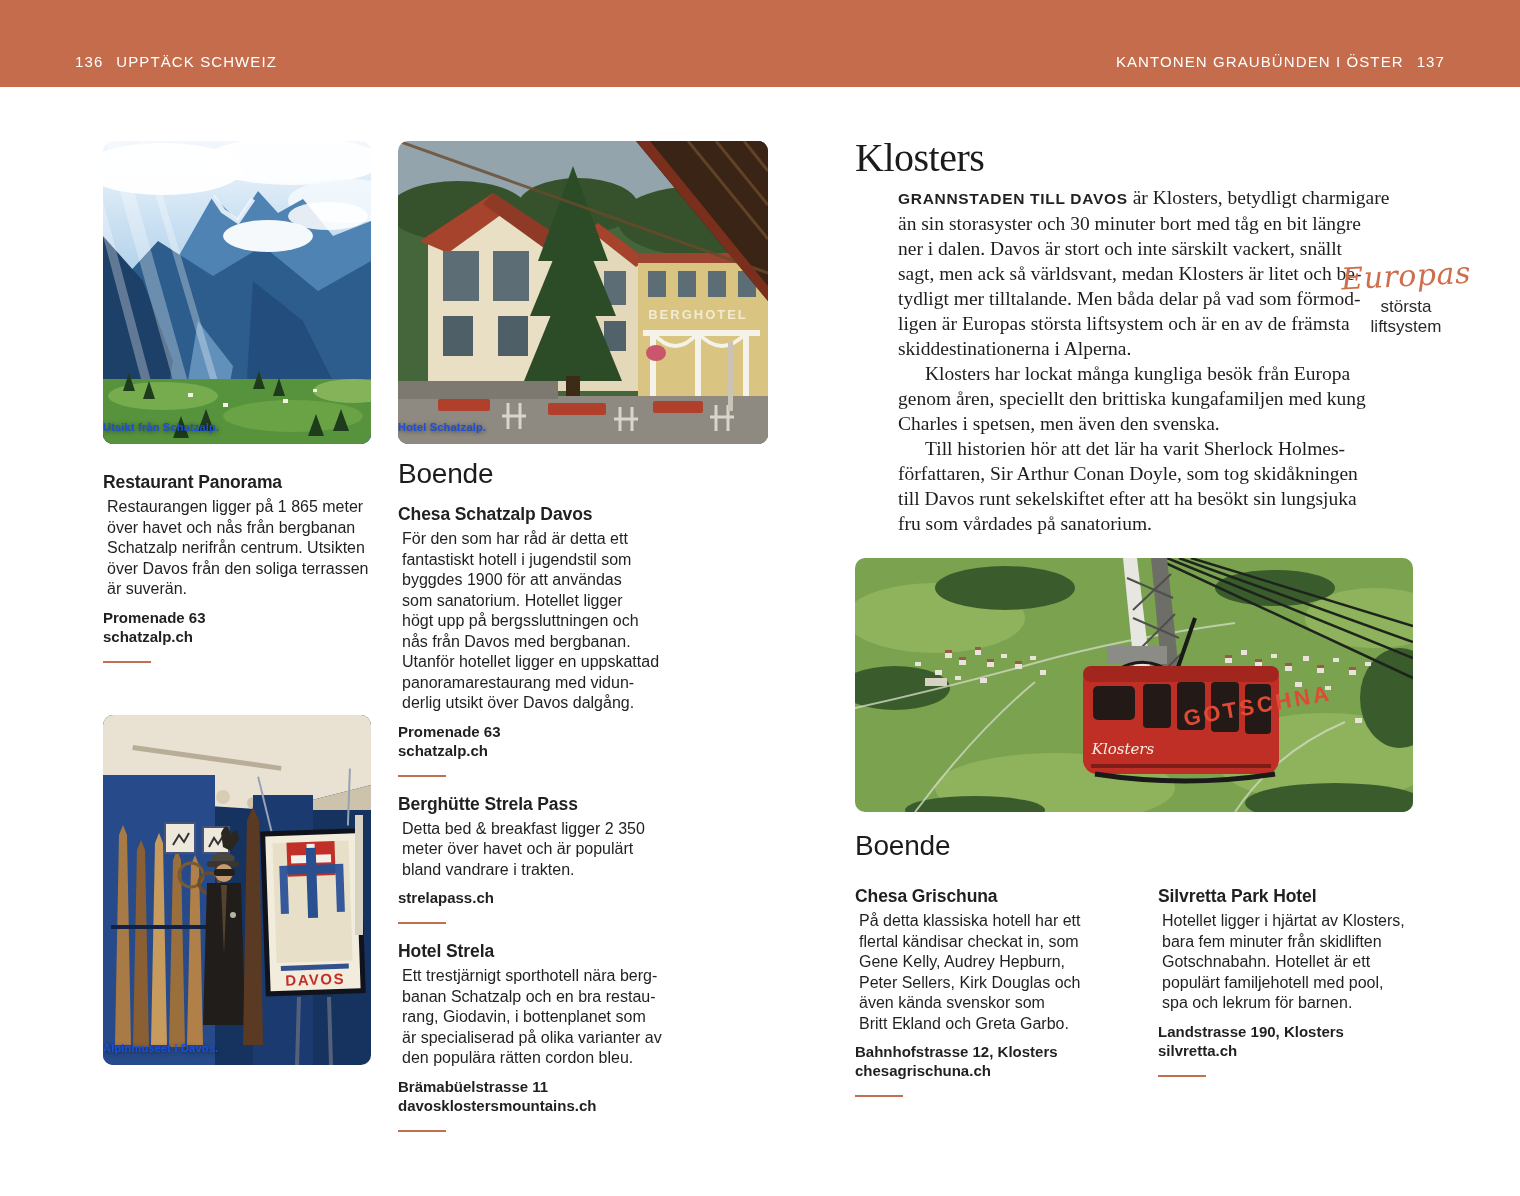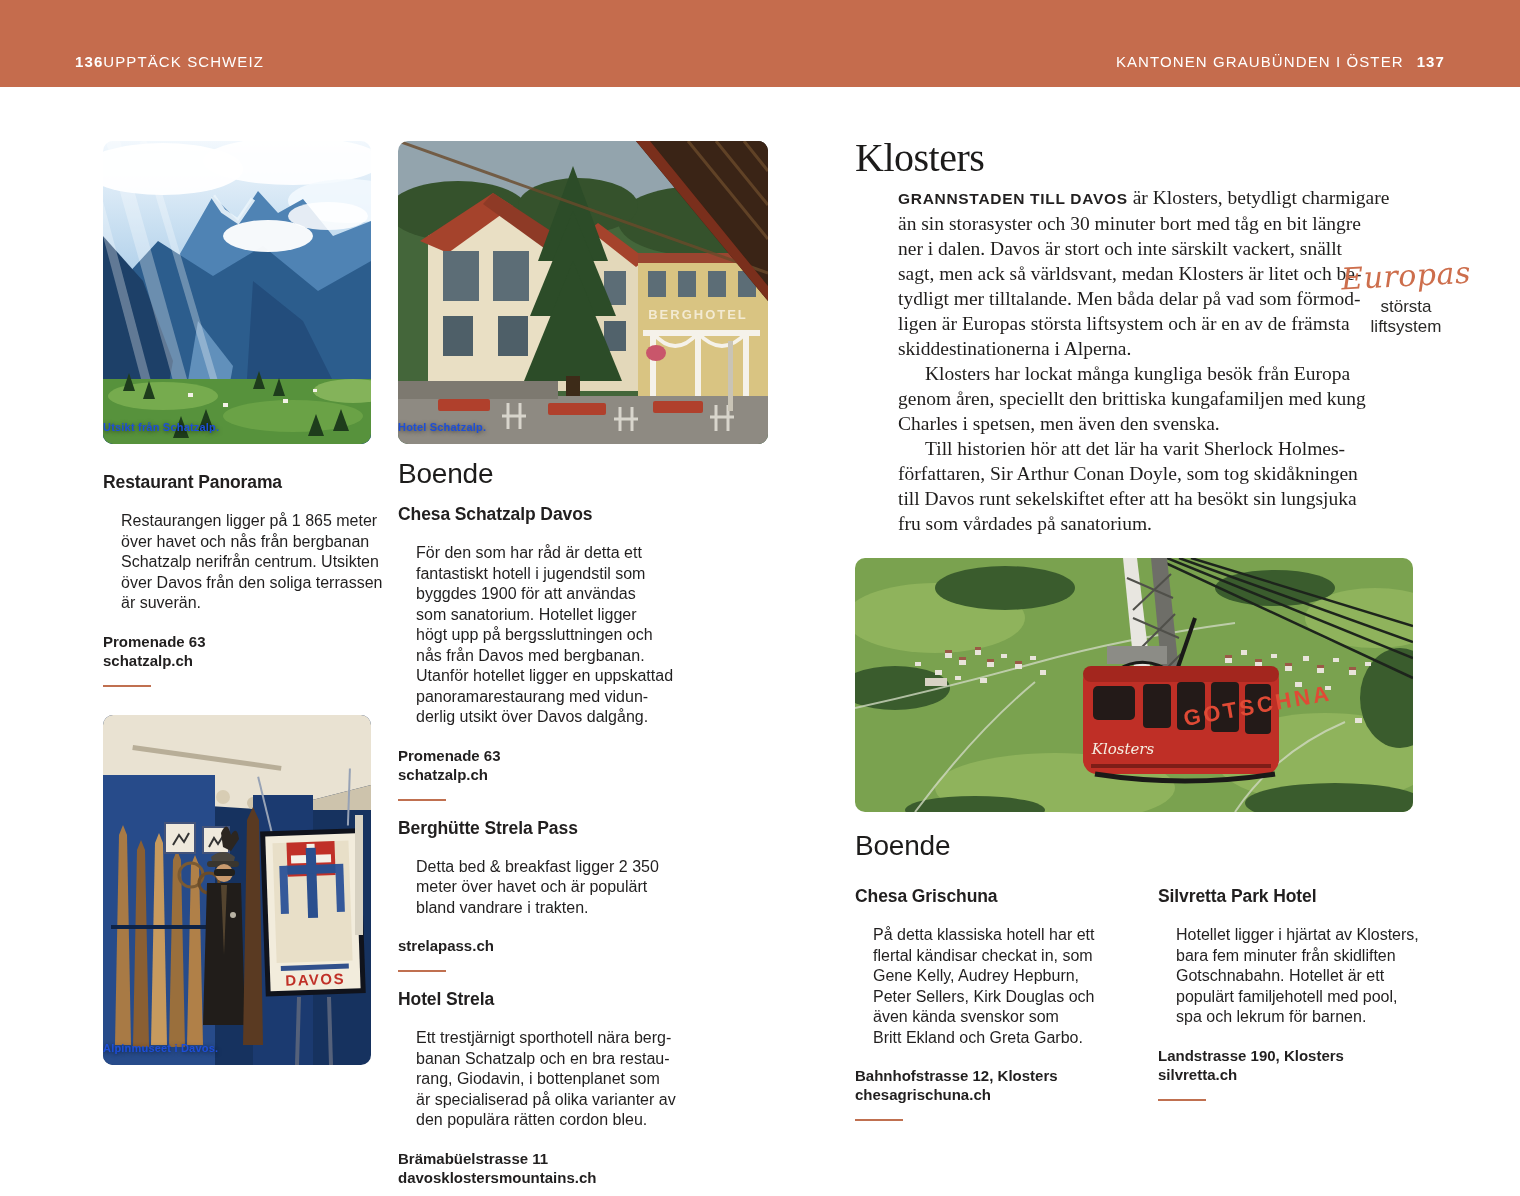--- a/index.html
+++ b/index.html
@@ -8,22 +8,22 @@
     font-family:"Liberation Sans",sans-serif;color:#211f1f;overflow:hidden;
     border-bottom:1px solid #dcdcda;
   }
   
   .topbar{
     position:absolute;left:0;top:0;width:1520px;height:87px;background:#c56c4d;
     display:flex;justify-content:space-between;align-items:flex-end;
     box-sizing:border-box;padding:0 75px 17px 75px;color:#fff;
     font-size:15px;letter-spacing:1.1px;
   }
-  .topbar .num{font-weight:700;}
-  .topbar .ttl{font-weight:400;}
+  .topbar .num{font-weight:400;}
+  .topbar .ttl{font-weight:400;margin-left:13px;}
   .topbar-right .ttl{margin-left:0;margin-right:13px;}
   
   figure{margin:0;position:absolute;overflow:hidden;border-radius:10px;}
   figure svg{display:block;}
   figcaption{
     position:absolute;left:0;bottom:11px;color:#1d4ed8;font-weight:700;
     font-size:11px;letter-spacing:.2px;text-shadow:0 1px 4px rgba(0,0,0,.55);
   }
   .photo1{left:103px;top:141px;width:268px;height:303px;}
   .photo2{left:398px;top:141px;width:370px;height:303px;}
@@ -34,21 +34,21 @@
   .sec-mat{left:103px;top:458px;width:300px;}
   .sec-boende-left{left:398px;top:458px;width:340px;}
   .sec-boende-right{left:855px;top:830px;width:600px;}
   h2{
     font-size:28px;font-weight:400;margin:0 0 10px 0;color:#1d1c1b;
     letter-spacing:-.2px;
   }
   .entry{margin-top:17px;}
   .entry:first-of-type{margin-top:14px;}
   .entry h3{font-size:17.5px;font-weight:700;margin:0 0 4px 0;letter-spacing:-.1px;}
-  .entry .body{font-size:16px;line-height:20.5px;margin:18px;white-space:nowrap;}
+  .entry .body{font-size:16px;line-height:20.5px;margin:4px;white-space:nowrap;}
   .entry .info{
     font-size:15px;line-height:19px;font-weight:700;margin:8px 0 0 0;white-space:nowrap;
   }
   .divider{width:48px;height:2px;background:#c07050;margin-top:15px;}
   .two-col{display:flex;gap:14px;}
   .two-col .col{width:289px;}
   
   .klosters-title{
     position:absolute;left:855px;top:134px;margin:0;
     font-family:"Liberation Serif",serif;font-weight:400;font-size:40px;

